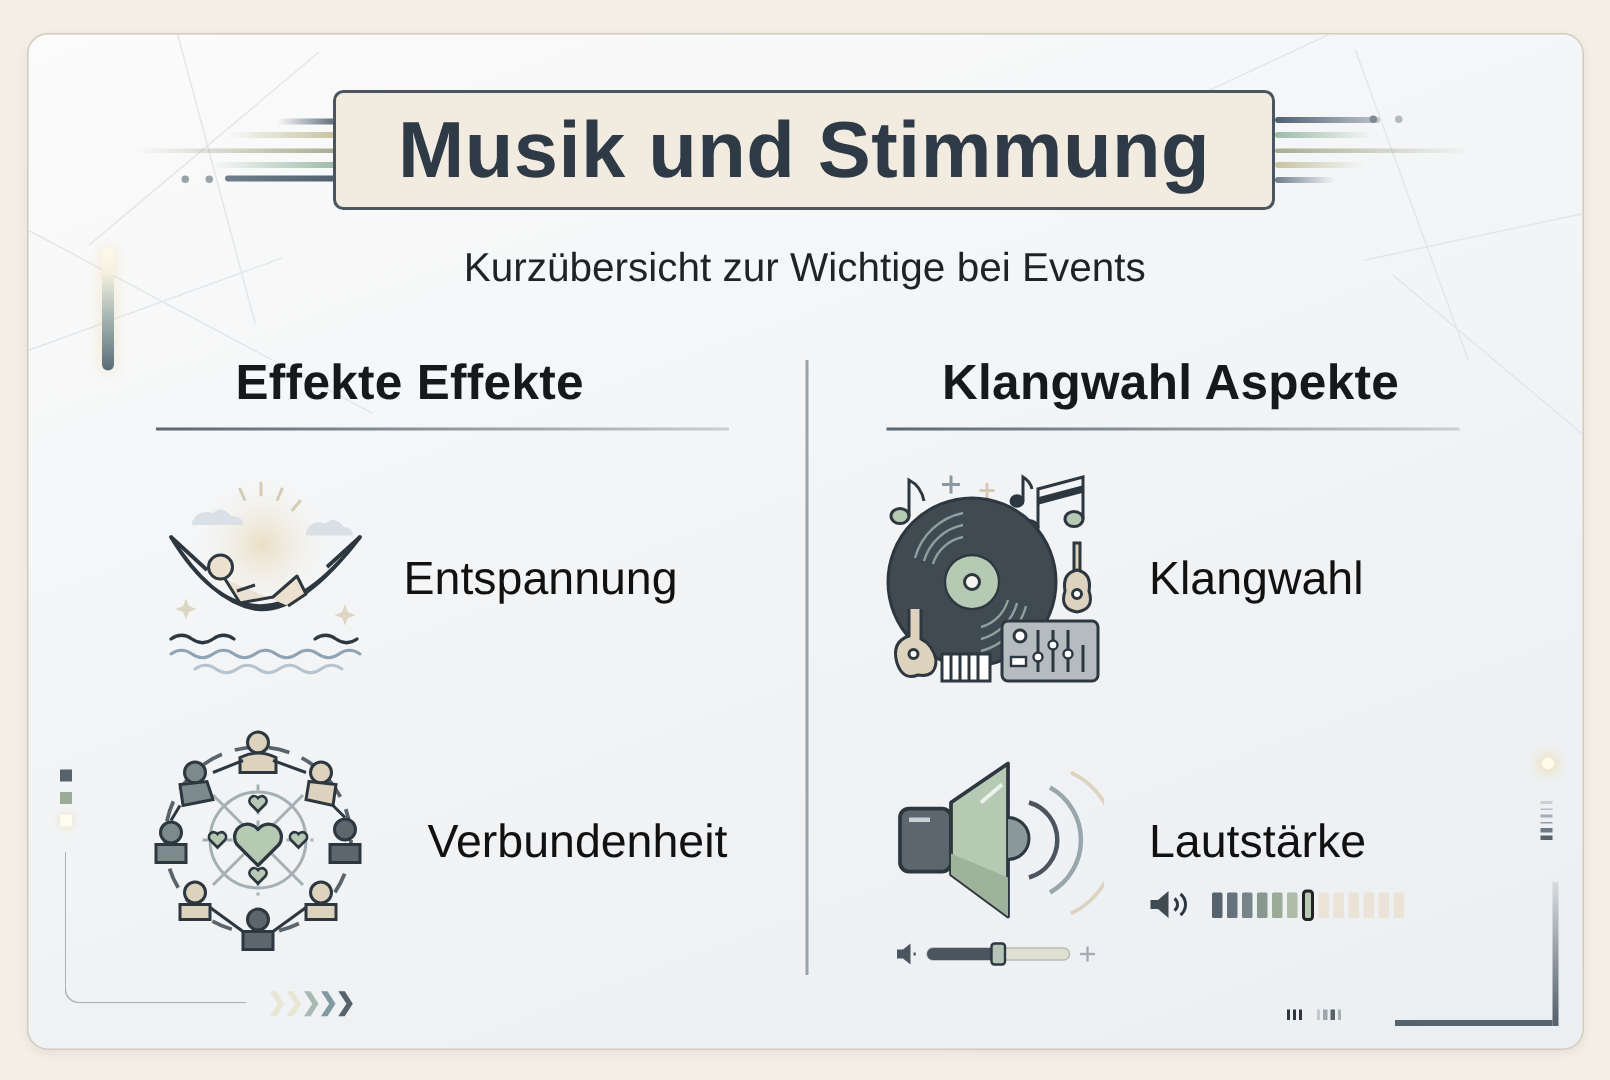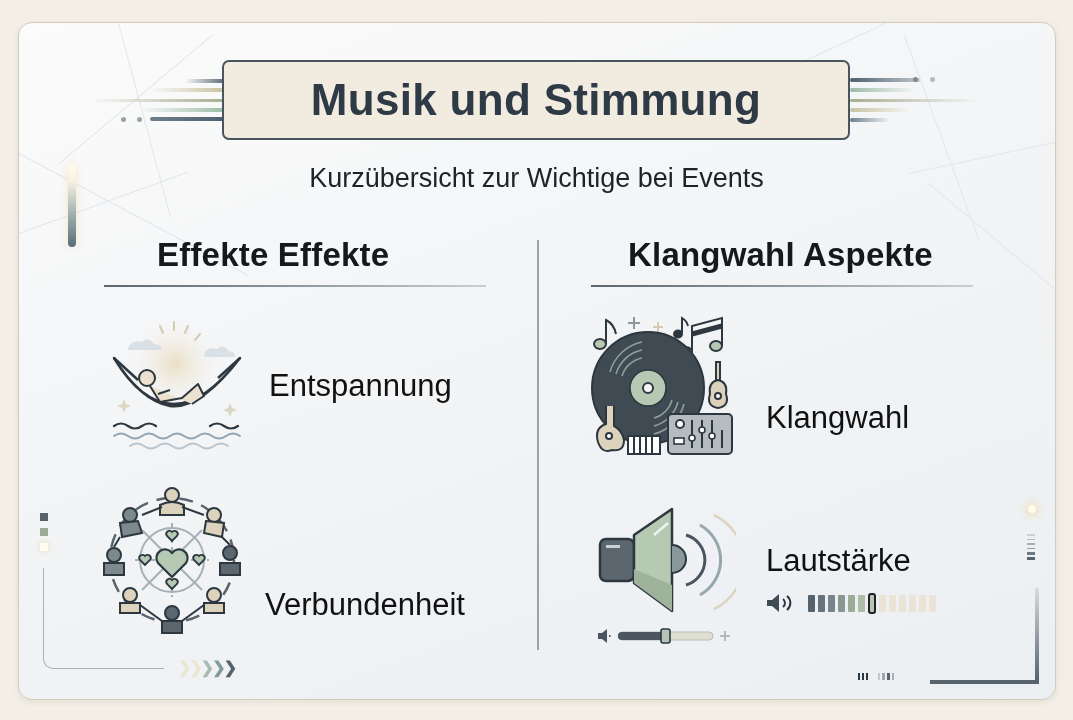--- a/index.html
+++ b/index.html
@@ -16,21 +16,21 @@
     box-shadow: 0 2px 6px rgba(120,110,90,0.12);
     overflow:hidden;
   }
   .bgline { position:absolute; background:#e3e6ea; height:1px; transform-origin:0 0; }
   .title-box {
     position:absolute; left:222px; top:60px; width:628px; height:80px;
     background:#f2ece0; border:2px solid #4b5560; border-radius:7px;
     display:flex; align-items:center; justify-content:center;
     box-sizing:border-box;
   }
-  .title-box span { font-size:44px; font-weight:bold; color:#2e3a46; letter-spacing:0.3px; }
+  .title-box span { font-size:53px; font-weight:bold; color:#2e3a46; letter-spacing:0.3px; }
   .stroke { position:absolute; height:4px; border-radius:2px; }
   .dot { position:absolute; width:5px; height:5px; border-radius:50%; background:#98a3aa; }
   .subtitle { position:absolute; left:0; width:1073px; top:163px; text-align:center; font-size:27px; color:#1e2328; }
   .col-head { position:absolute; font-size:33px; color:#16191c; font-weight:bold; letter-spacing:0.2px; }
   .col-rule { position:absolute; height:2px; background:linear-gradient(90deg,#5b6670,#8e979e,#c9cfd3); }
   .divider { position:absolute; left:537px; top:240px; width:1.5px; height:410px; background:#9aa3aa; }
   .item-label { position:absolute; font-size:31px; color:#111; }
   .icon { position:absolute; }
   .meter { position:absolute; left:766px; top:592px; display:flex; align-items:center; gap:3px; }
   .seg { width:7px; height:17px; border-radius:1px; }
@@ -154,21 +154,21 @@
         <path d="M62 148 v-12 h20 v12z" fill="#5c666e"></path>
       <line x1="42" y1="30" x2="62" y2="22"></line>
         <line x1="82" y1="22" x2="104" y2="30"></line>
       <line x1="20" y1="52" x2="14" y2="62"></line>
         <line x1="122" y1="52" x2="130" y2="60"></line>
       <line x1="40" y1="120" x2="62" y2="136"></line>
         <line x1="104" y1="120" x2="82" y2="136"></line>
     </g>
   </svg>
 </div>
-<div class="item-label" style="left:265px;top:543px;margin-top:44px;">Verbundenheit</div>
+<div class="item-label" style="left:285px;top:543px;">Verbundenheit</div>
 
 <div class="icon" style="left:588px;top:312px;width:150px;height:148px;">
   <svg width="150" height="148" viewBox="0 0 150 148">
     <g fill="#b6c9b3" stroke="#2d3740" stroke-width="2">
       <ellipse cx="12" cy="32" rx="6" ry="5"></ellipse>
         <path d="M18 32 V8 q8 4 10 14" fill="none"></path>
       <ellipse cx="98" cy="40" rx="6" ry="5"></ellipse>
         <ellipse cx="128" cy="34" rx="6" ry="5"></ellipse>
       <path d="M104 40 V14 L134 6 V34" fill="none"></path>
         <path d="M104 22 L134 14" fill="none" stroke-width="5"></path>
@@ -215,21 +215,21 @@
         <line x1="134" y1="118" x2="134" y2="136"></line>
     </g>
     <g fill="#fff" stroke="#2d3740" stroke-width="1.6">
       <circle cx="104" cy="126" r="3"></circle>
         <circle cx="114" cy="118" r="3"></circle>
         <circle cx="124" cy="124" r="3"></circle>
       <rect x="86" y="126" width="10" height="6"></rect>
     </g>
   </svg>
 </div>
-<div class="item-label" style="left:766px;top:368px;margin-top:32px;">Klangwahl</div>
+<div class="item-label" style="left:766px;top:368px;">Klangwahl</div>
 
 <div class="icon" style="left:596px;top:505px;width:140px;height:110px;">
   <svg width="140" height="110" viewBox="0 0 140 110">
     <rect x="4" y="34" width="34" height="42" rx="6" fill="#5c666e" stroke="#2d3740" stroke-width="2.5"></rect>
     <rect x="10" y="40" width="14" height="3" fill="#c9d1d5"></rect>
     <path d="M38 30 L76 4 V106 L38 78 z" fill="#b6c9b3" stroke="#2d3740" stroke-width="2.5" stroke-linejoin="round"></path>
     <path d="M38 64 L76 80 V106 L38 78z" fill="#9fb29b"></path>
     <line x1="58" y1="30" x2="72" y2="18" stroke="#eef2ec" stroke-width="2.5"></line>
     <path d="M76 40 a14 14 0 0 1 0 28" fill="#8a989c" stroke="#2d3740" stroke-width="2"></path>
     <path d="M90 30 a26 26 0 0 1 0 50" fill="none" stroke="#4b5560" stroke-width="3"></path>

